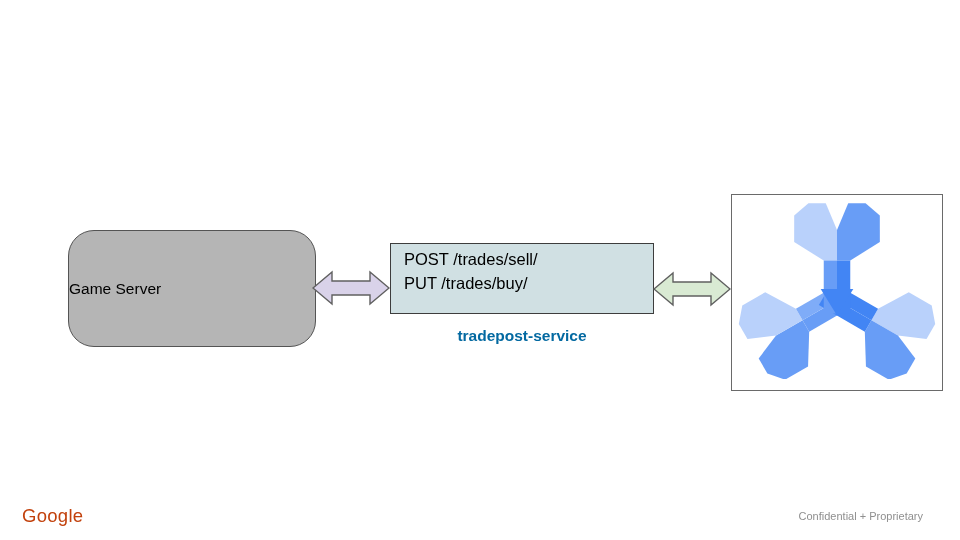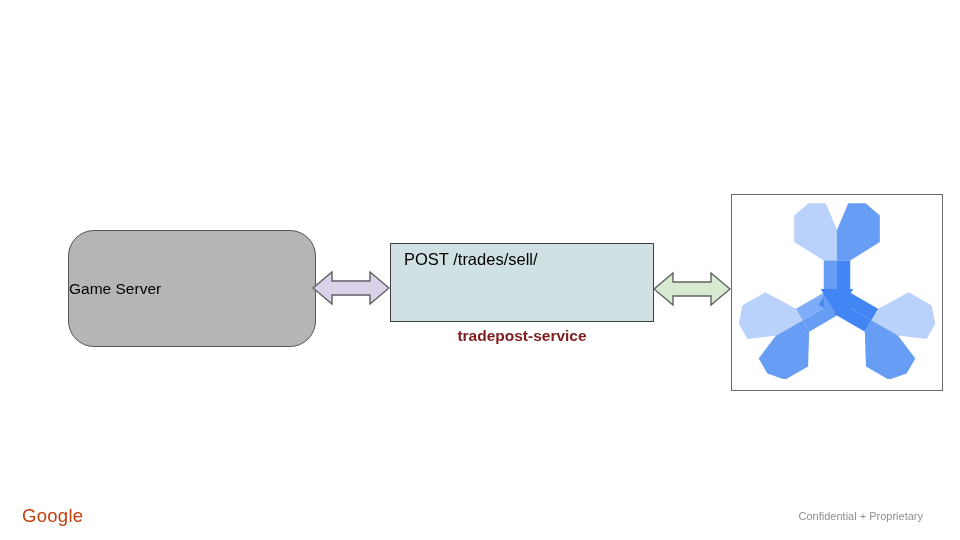--- a/index.html
+++ b/index.html
@@ -11,28 +11,28 @@
     position: absolute; left: 68px; top: 230px; width: 246px; height: 115px;
     background: #b5b5b5; border: 1.4px solid #545454; border-radius: 26px;
     display: flex; align-items: center; justify-content: flex-start;
     font-size: 15.5px; color: #000;
   }
   .arrow { position: absolute; }
   .arrow-left  { left: 312px; top: 269px; }
   .arrow-right { left: 653px; top: 270px; }
   .arrow polygon { stroke: #606060; stroke-width: 1.4; stroke-linejoin: miter; }
   .service-box {
-    position: absolute; left: 390px; top: 243px; width: 264px; height: 79px;
+    position: absolute; left: 390px; top: 243px; width: 264px; height: 71px;
     background: #d0e0e3; border: 1px solid #3d3d3d; box-sizing: border-box;
     padding: 3px 0 0 13px;
   }
   .ep { font-size: 16.5px; line-height: 24px; color: #000; white-space: nowrap; }
   .caption {
     position: absolute; left: 390px; top: 327px; width: 264px;
-    text-align: center; font-weight: bold; font-size: 15.5px; color: #7f1d1d;
+    text-align: center; font-weight: bold; font-size: 15.5px; color: #0369a1;
   }
   .logo-box {
     position: absolute; left: 731px; top: 194px; width: 212px; height: 197px;
     background: #ffffff; border: 1px solid #6a6a6a; box-sizing: border-box;
   }
   .om-logo { display: block; margin: 0 auto; }
   .brand {
     position: absolute; left: 22px; top: 505px;
     font-size: 18.5px; color: #c2410c; letter-spacing: 0.3px;
   }
@@ -49,20 +49,21 @@
   <div class="game-server">
     <span>Game Server</span>
   </div>
 
   <svg class="arrow arrow-left" width="78" height="38" viewBox="0 0 78 38">
     <polygon points="1,19 20,3 20,12 58,12 58,3 77,19 58,35 58,26 20,26 20,35" fill="#d9d2e9"></polygon>
   </svg>
 
   <div class="service-box">
     <div class="ep">POST /trades/sell/</div>
+    <div class="ep">PUT /trades/buy/</div>
   </div>
   <div class="caption">tradepost-service</div>
 
   <svg class="arrow arrow-right" width="78" height="38" viewBox="0 0 78 38">
     <polygon points="1,19 20,3 20,12 58,12 58,3 77,19 58,35 58,26 20,26 20,35" fill="#d9ead3"></polygon>
   </svg>
 
   <div class="logo-box">
     <svg class="om-logo" width="204" height="184" viewBox="0 0 200 180">
 

